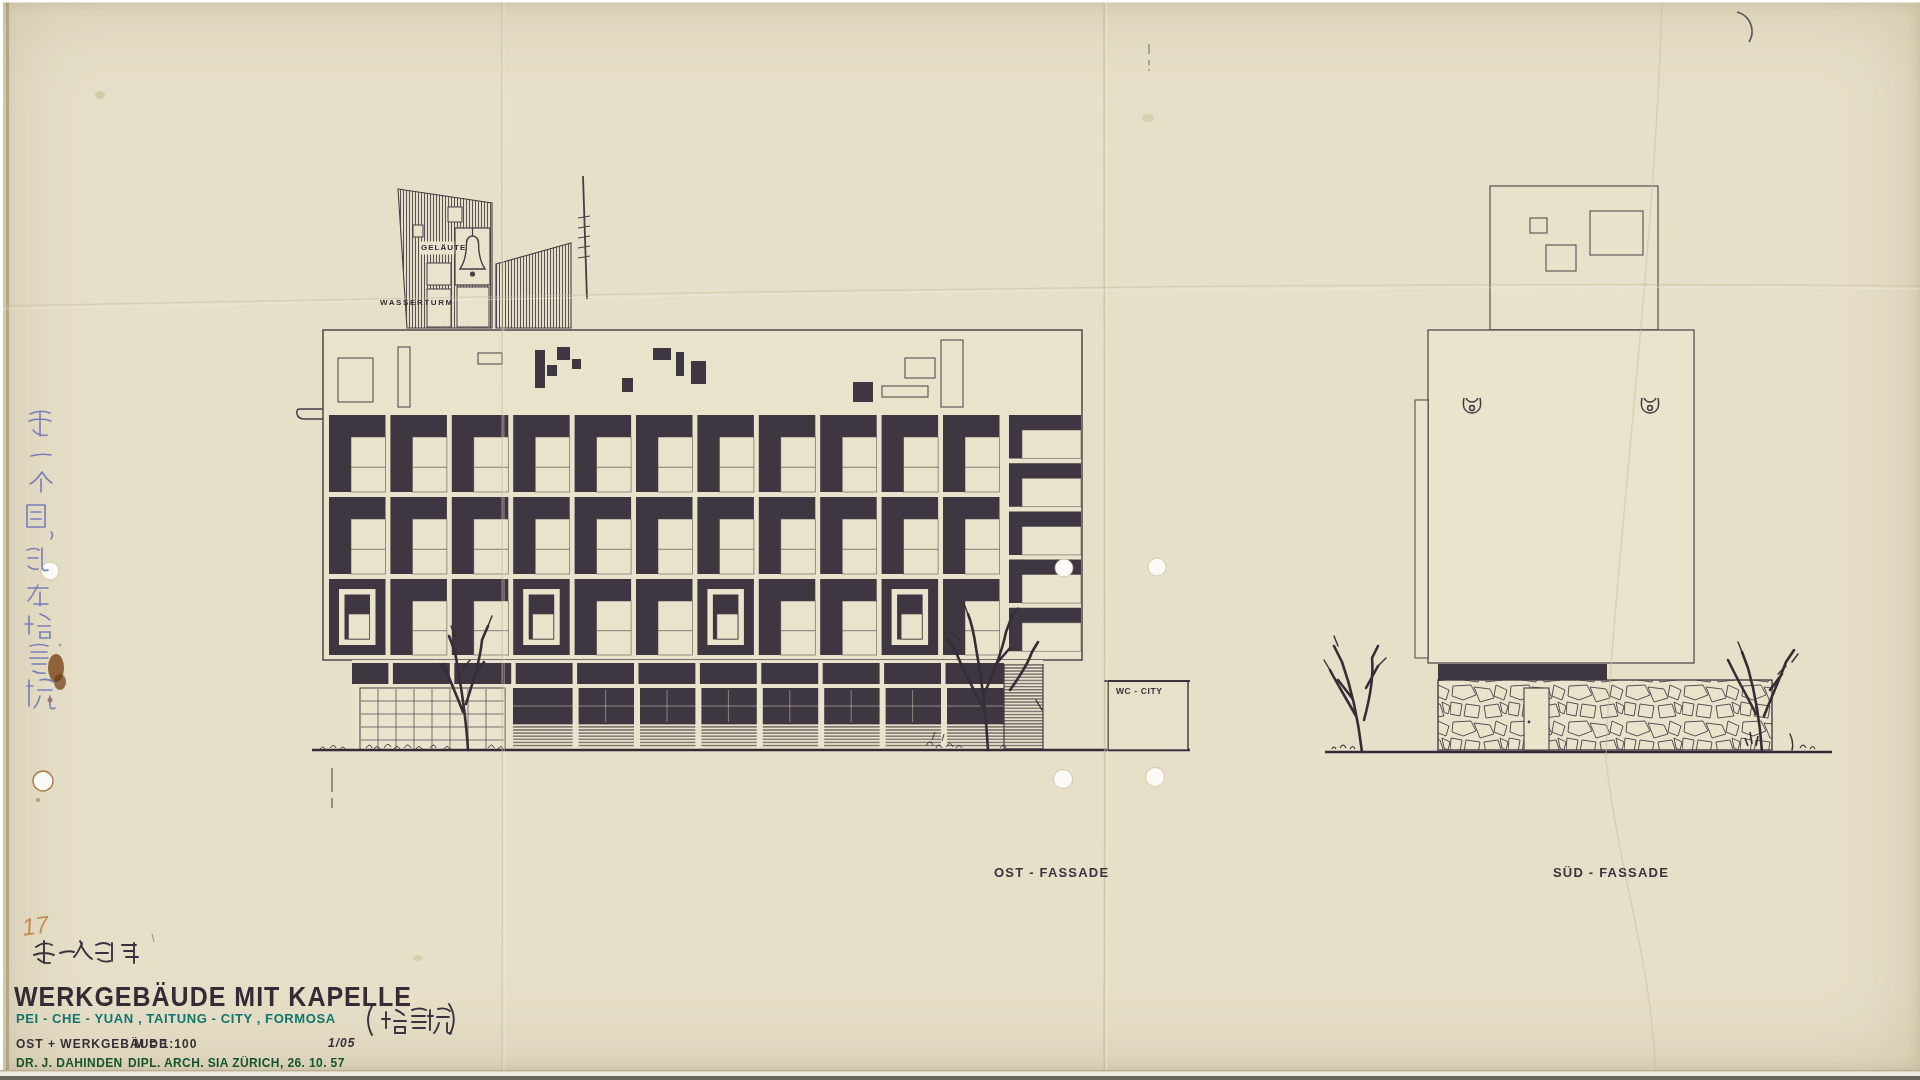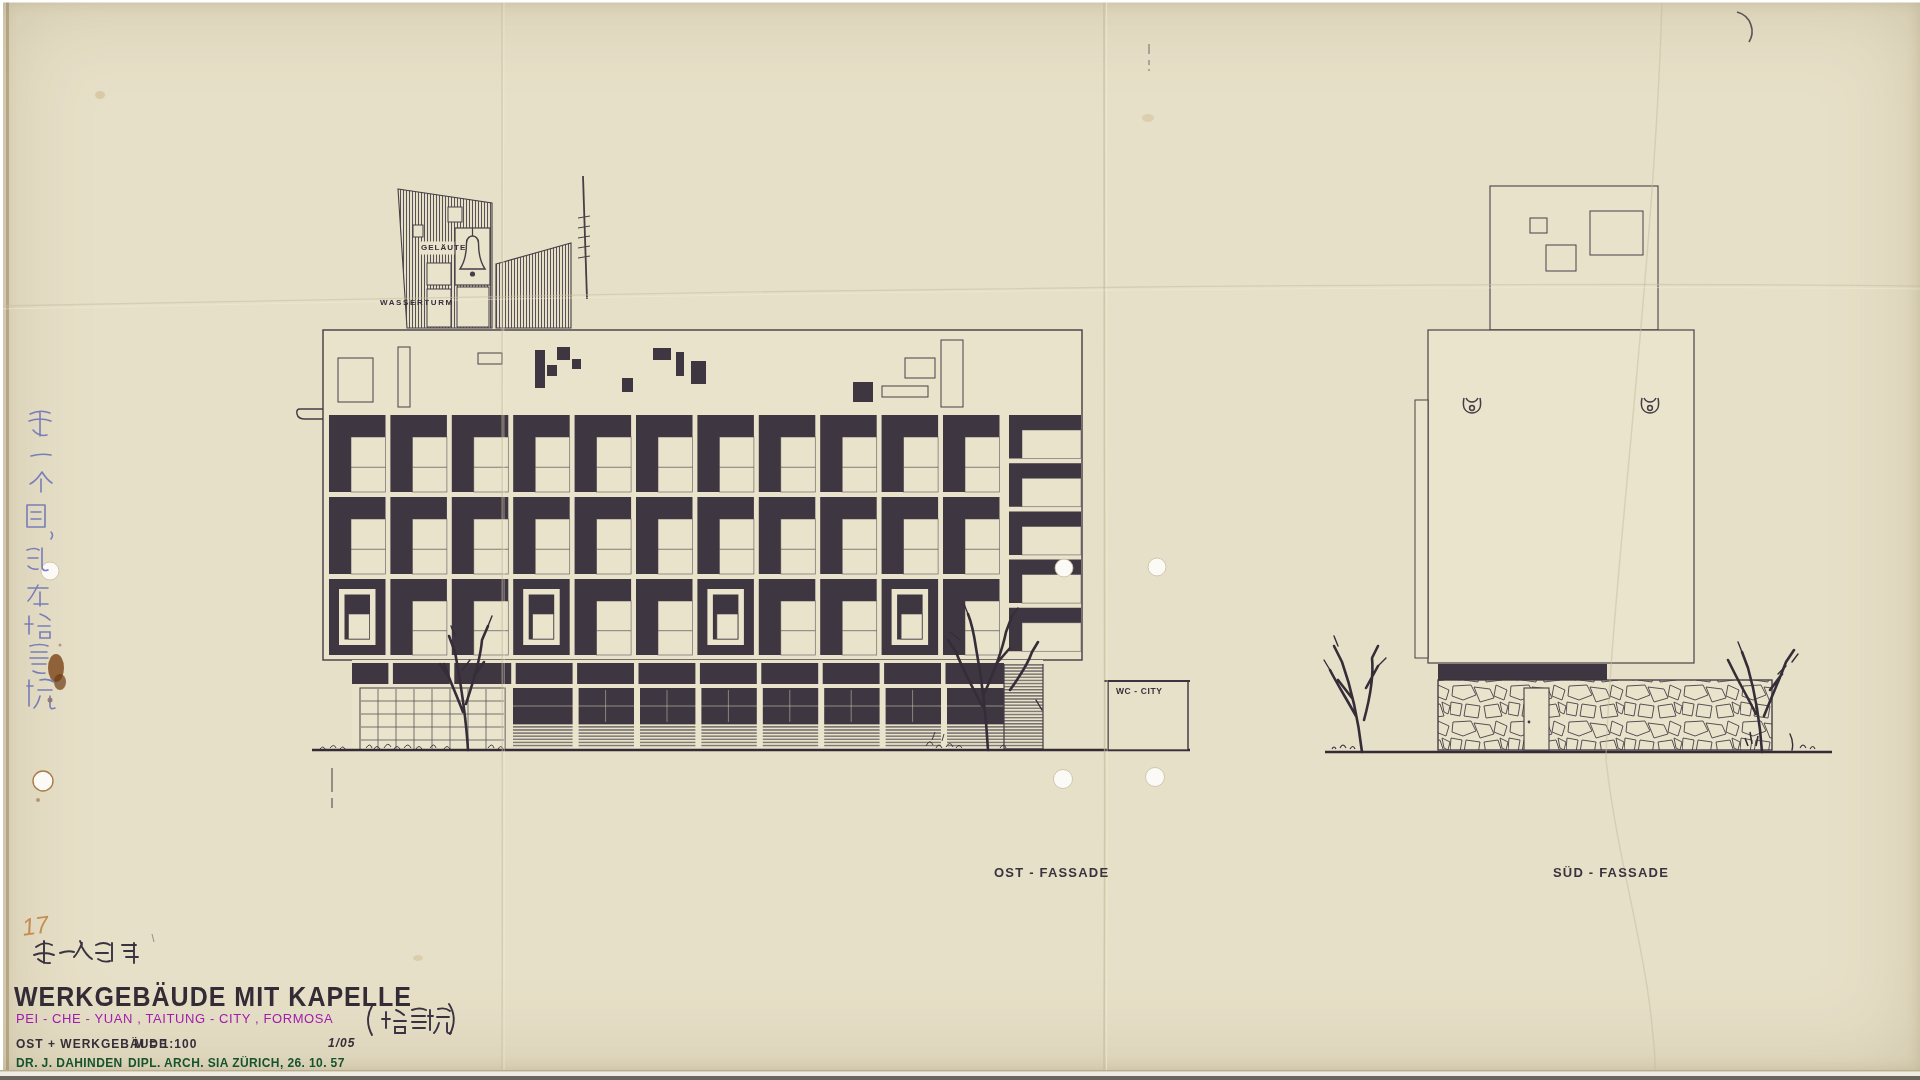--- a/index.html
+++ b/index.html
@@ -5,21 +5,21 @@
   html,body{margin:0;padding:0;background:#6b675f;width:1920px;height:1080px;overflow:hidden;}
   #stage{position:relative;width:1920px;height:990px;background:#fff;font-family:"Liberation Sans",sans-serif;}
   #paper{position:absolute;left:3px;top:2px;width:1917px;height:1068px;background:#e7e0c8;
          box-shadow:inset 0 0 90px rgba(120,100,55,.22), inset 0 0 14px rgba(110,90,50,.18);}
   #paper:after{content:"";position:absolute;left:3px;top:0;width:3px;height:100%;background:rgba(140,120,80,.45);}
   svg{position:absolute;left:0;top:0;}
   .lbl{position:absolute;color:#372f3a;white-space:pre;}
   .tiny{font-size:8px;letter-spacing:1px;font-weight:bold;}
   .fassade{font-size:13px;letter-spacing:1.2px;font-weight:bold;color:#3a323e;}
   .title-big{font-size:25px;font-weight:bold;letter-spacing:1px;transform:scaleY(1.12);transform-origin:left top;color:#332b36;}
-  .subtitle{font-size:13px;letter-spacing:.6px;font-weight:normal;color:#a21caf;}
+  .subtitle{font-size:13px;letter-spacing:.6px;font-weight:bold;color:#0f766e;}
   .row3{font-size:12px;letter-spacing:1px;font-weight:bold;color:#352d38;}
   .row4{font-size:12px;letter-spacing:.4px;font-weight:bold;color:#14532d;}
   .mark17{font-size:24px;color:#c2803e;transform:rotate(-8deg);font-style:italic;opacity:.85;}
 </style>
 </head>
 <body>
 
 <div id="stage">
   <div id="paper"></div>
 

